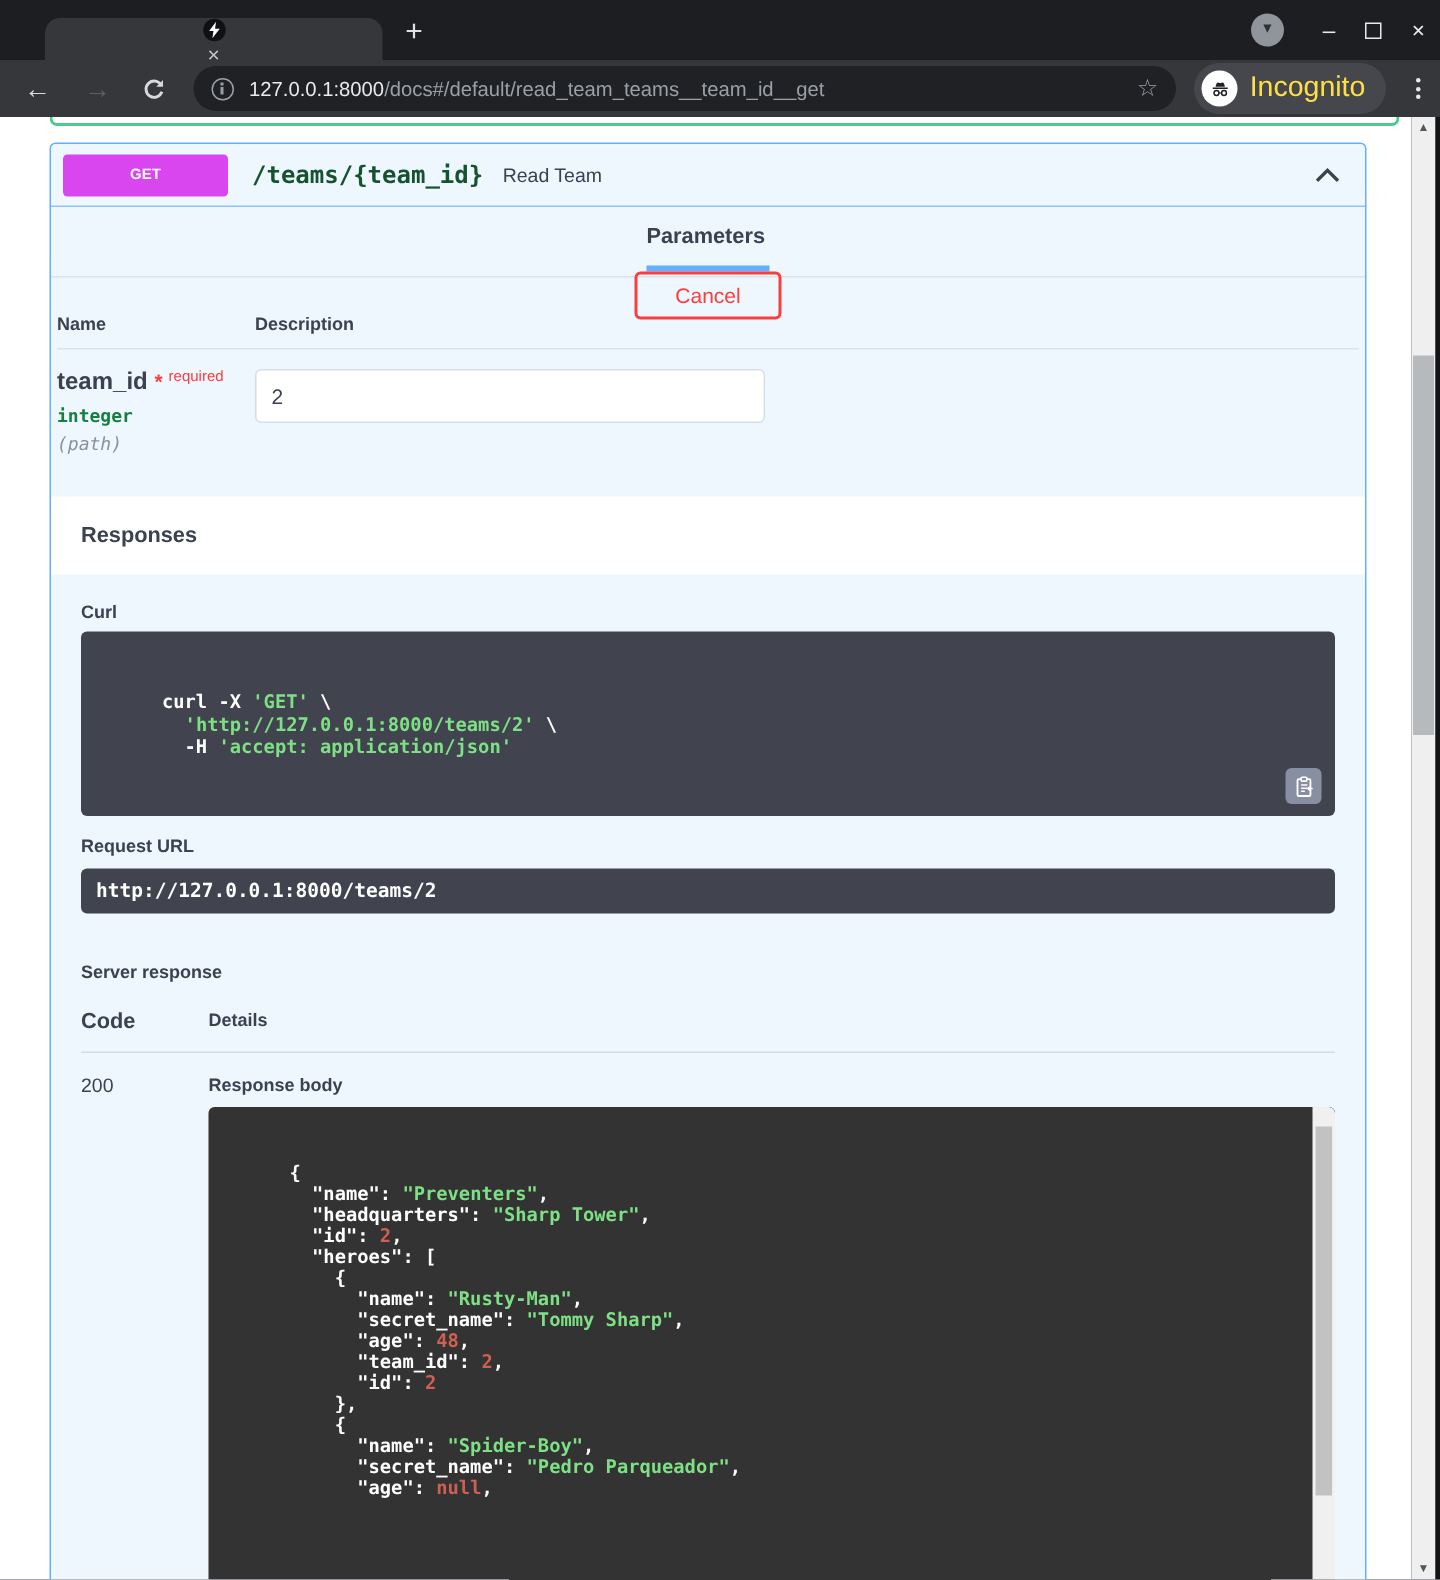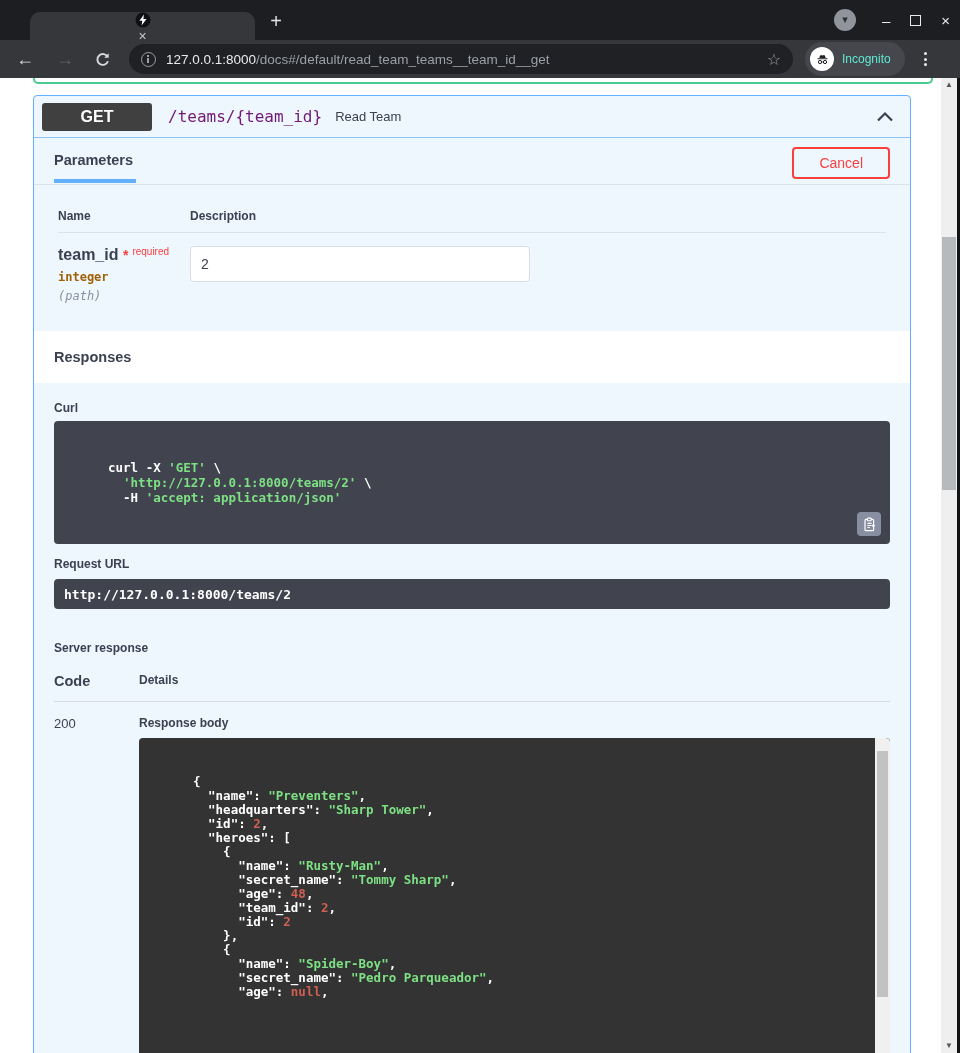--- a/index.html
+++ b/index.html
@@ -34,60 +34,60 @@
   .info-icon::before { content:""; position:absolute; left:5px; top:2.5px; width:2px; height:2px; background:#9aa0a6; }
   .info-icon::after  { content:""; position:absolute; left:5px; top:5.5px; width:2px; height:4.5px; background:#9aa0a6; }
   .omni-url { font-size:13.5px; margin-left:10px; flex:1; white-space:nowrap; overflow:hidden; }
   .omni-url .host { color:#e8eaed; }
   .omni-url .upath { color:#9aa0a6; }
   .star-icon { color:#9aa0a6; font-size:16px; margin-left:8px; }
   .incog-chip { margin-left:12px; height:34px; background:#46474c; border-radius:17px;
                 display:flex; align-items:center; padding:0 14px 0 5px; }
   .incog-circle { width:24px; height:24px; background:#ffffff; border-radius:50%;
                   display:flex; align-items:center; justify-content:center; }
-  .incog-text { color:#5eead4; font-size:12px; margin-left:8px; }
+  .incog-text { color:#fde047; font-size:19px; margin-left:8px; }
   .menu-dots { margin:0 6px 0 12px; width:18px; height:18px; display:flex; flex-direction:column;
                align-items:center; justify-content:center; gap:2.5px; }
   .menu-dots i { width:3px; height:3px; border-radius:50%; background:#e8eaed; }
   
   .page { position:absolute; top:78px; left:0; width:941px; height:975px; background:#ffffff; overflow:hidden; }
   .win-edge { position:absolute; top:78px; right:0; width:3px; height:975px; background:#131416; }
   .page-scrollbar { position:absolute; top:78px; right:3px; width:16px; height:975px; background:#efefef; }
   .sb-arrow { color:#54575a; font-size:8px; text-align:center; line-height:14px; height:14px; }
   .sb-arrow.bottom { position:absolute; bottom:0; left:0; right:0; }
   .sb-thumb { position:absolute; top:159px; left:1px; width:14px; height:253px; background:#b7babc; }
   .prev-block-edge { position:absolute; top:0; left:33px; width:900px; height:6px;
                      border:2px solid #4acc90; border-top:none; border-radius:0 0 5px 5px; }
   
   .opblock { margin:17px 0 0 33px; width:878px; border:1px solid #61affe; border-radius:4px;
              background:#eef6fe; min-height:958px; overflow:hidden; }
   .op-summary { height:42px; display:flex; align-items:center; padding:0 8px;
                 border-bottom:1px solid #8cc4f8; }
-  .method-badge { width:110px; height:28px; background:#404040; border-radius:3px; color:#ffffff;
-                  font-weight:bold; font-size:16px; display:flex; align-items:center; justify-content:center; }
-  .op-path { font-family:"DejaVu Sans Mono", monospace; font-weight:normal; font-size:16px; color:#701a75; margin-left:16px; }
+  .method-badge { width:110px; height:28px; background:#d946ef; border-radius:3px; color:#ffffff;
+                  font-weight:bold; font-size:10px; display:flex; align-items:center; justify-content:center; }
+  .op-path { font-family:"DejaVu Sans Mono", monospace; font-weight:bold; font-size:16px; color:#14532d; margin-left:16px; }
   .op-desc { font-size:13px; color:#3b4151; margin-left:13px; }
   .op-chevron { margin-left:auto; margin-right:8px; display:flex; }
   .tab-row { display:flex; align-items:center; justify-content:space-between;
-             padding:12px 20px 0; height:47px; border-bottom:1px solid #d8e3ee; }
+             padding:12px 20px 0; height:47px; border-bottom:1px solid #d8e3ee;flex-direction:column; }
   .params-title { font-size:14.5px; font-weight:bold; color:#3b4151;
                   border-bottom:4px solid #61affe; padding:0 3px 11px 0; }
   .cancel-btn { border:2px solid #f93e3e; color:#f93e3e; background:transparent; font-weight:normal;
                 font-size:14px; padding:6px 25px; border-radius:4px; margin-bottom:8px;
                 font-family:"Liberation Sans",sans-serif; }
-  .params-table { padding:0 24px; }
+  .params-table { padding:0 4px; }
   .th-row { display:flex; padding:24px 0 9px; border-bottom:1px solid #dbe1e8; }
   .th-name { width:132px; font-size:12px; font-weight:bold; color:#3b4151; }
   .th-desc { font-size:12px; font-weight:bold; color:#3b4151; }
   .param-row { display:flex; padding-top:13px; }
   .param-meta { width:132px; }
   .param-name { font-size:16px; font-weight:bold; color:#3b4151; }
   .req-star { color:#f93e3e; font-size:14px; }
   .req-label { color:#f93e3e; font-size:10px; position:relative; top:-5px; margin-left:4px; font-weight:normal; }
-  .param-type { font-family:"DejaVu Sans Mono", monospace; font-size:12px; font-weight:bold; color:#a16207; margin-top:6px; }
+  .param-type { font-family:"DejaVu Sans Mono", monospace; font-size:12px; font-weight:bold; color:#15803d; margin-top:6px; }
   .param-in { font-family:"DejaVu Sans Mono", monospace; font-style:italic; font-size:12px; color:#8a90a0; margin-top:5px; }
   .param-input { width:340px; height:36px; border:1px solid #d8dde7; border-radius:4px; padding:0 10px;
                  font-size:14px; color:#3b4151; background:#ffffff; font-family:"Liberation Sans",sans-serif; }
   .execute-row { display:flex; margin:44px 30px 0; }
   .btn-execute { flex:1; height:30px; background:#4990e2; color:#ffffff; font-weight:bold; font-size:14px;
                  border:none; border-radius:4px 0 0 4px; font-family:"Liberation Sans",sans-serif; }
   .btn-clear { flex:1; height:30px; background:#ffffff; color:#3b4151; font-weight:bold; font-size:14px;
                border:1px solid #6d6f73; border-radius:0 4px 4px 0; font-family:"Liberation Sans",sans-serif; }
   .responses-header { height:52px; background:#ffffff; display:flex; align-items:center;
                       padding:0 20px; margin-top:28px; }

